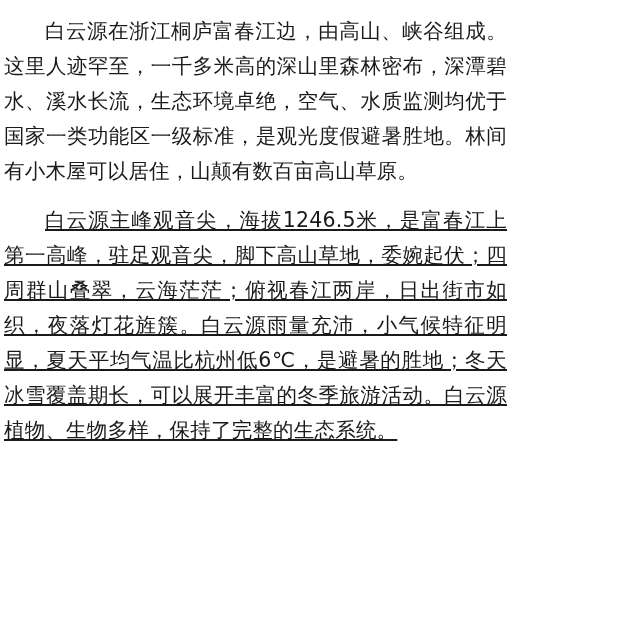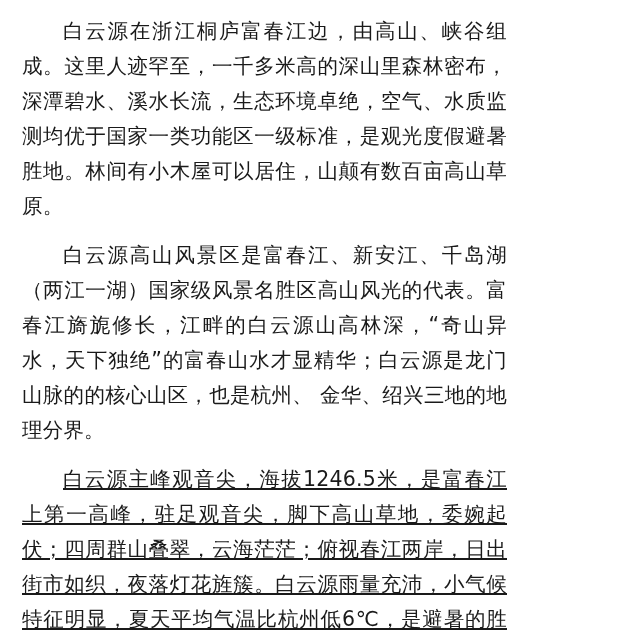--- a/index.html
+++ b/index.html
@@ -11,21 +11,21 @@
     height: 631px;
     background: #ffffff;
     font-family: "DejaVu Sans", "Liberation Sans", sans-serif;
     color: #1a1a1a;
     overflow: hidden;
   }
   .page {
     box-sizing: border-box;
     width: 519px;
     height: 631px;
-    padding: 14px 12px 0 22px;
+    padding: 14px 12px 0 4px;
   }
   .para {
     font-size: 20.5px;
     line-height: 35px;
     text-align: justify;
     text-justify: inter-ideograph;
     text-indent: 2em;
     margin: 0 0 14px 0;
     letter-spacing: 0.2px;
     word-break: break-all;
@@ -33,15 +33,14 @@
   .para:last-child {
     margin-bottom: 0;
     text-decoration: underline;
   }
 </style>
 </head>
 <body>
 
 <div class="page">
   <p class="para">白云源在浙江桐庐富春江边，由高山、峡谷组成。这里人迹罕至，一千多米高的深山里森林密布，深潭碧水、溪水长流，生态环境卓绝，空气、水质监测均优于国家一类功能区一级标准，是观光度假避暑胜地。林间有小木屋可以居住，山颠有数百亩高山草原。</p>
-  <p class="para">白云源高山风景区是富春江、新安江、千岛湖（两江一湖）国家级风景名胜区高山风光的代表。富春江旖旎修长，江畔的白云源山高林深，“奇山异水，天下独绝”的富春山水才显精华；白云源是龙门山脉的的核心山区，也是杭州、 金华、绍兴三地的地理分界。</p>
   <p class="para">白云源主峰观音尖，海拔1246.5米，是富春江上第一高峰，驻足观音尖，脚下高山草地，委婉起伏；四周群山叠翠，云海茫茫；俯视春江两岸，日出街市如织，夜落灯花旌簇。白云源雨量充沛，小气候特征明显，夏天平均气温比杭州低6℃，是避暑的胜地；冬天冰雪覆盖期长，可以展开丰富的冬季旅游活动。白云源植物、生物多样，保持了完整的生态系统。</p>
 </div>
 
 </body></html>

